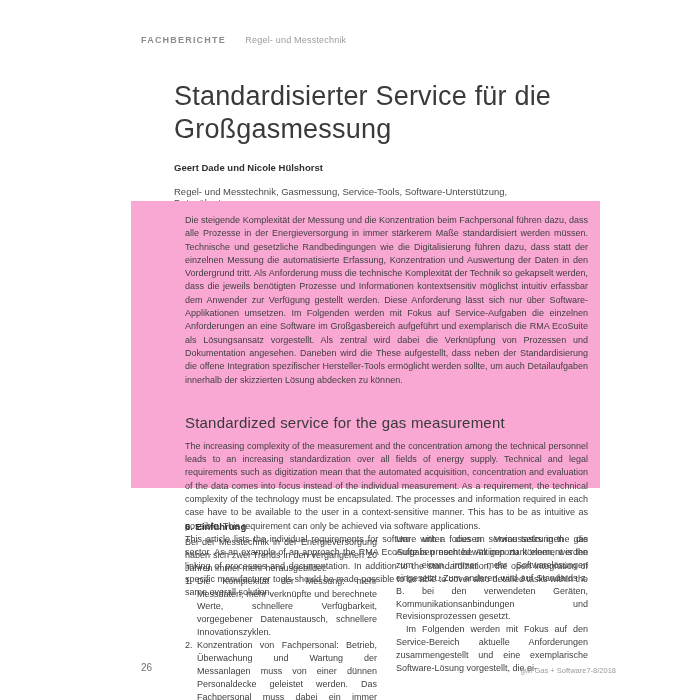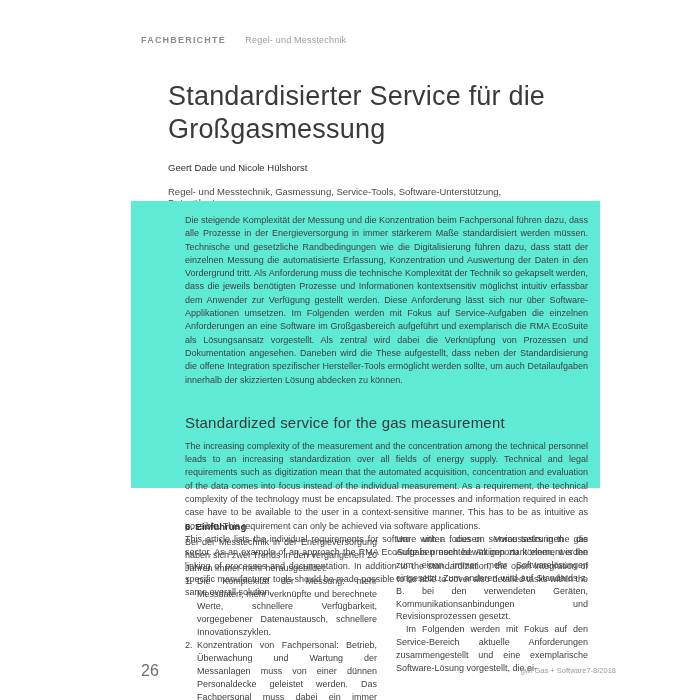--- a/index.html
+++ b/index.html
@@ -17,26 +17,26 @@
   
   .runhead { position: absolute; top: 29px; left: 141px; white-space: nowrap; }
   .runhead .kicker {
     font-size: 9px; font-weight: 700; letter-spacing: 1.2px; color: #8c8c8c;
   }
   .runhead .section {
     font-size: 9px; color: #9b9b9b; margin-left: 15px; letter-spacing: 0.2px;
   }
 
   
-  .title-block { position: absolute; left: 168px; top: 80px; width: 405px; }
+  .title-block { position: absolute; left: 174px; top: 80px; width: 405px; }
   .article-title {
     font-size: 27px; line-height: 33px; font-weight: 300;
     color: #3a3a3a; letter-spacing: 0.2px; margin: 0;
   }
-  .authors { margin-top: 16px; font-size: 9.5px; font-weight: 400; color: #2f2f2f; }
+  .authors { margin-top: 16px; font-size: 9.5px; font-weight: 700; color: #2f2f2f; }
   .keywords { margin-top: 13px; font-size: 9.5px; color: #4a4a4a; }
 
   
   .abstract-box {
     position: absolute; left: 131px; top: 201px; width: 469px; height: 287px;
     box-sizing: border-box; padding: 13px 12px 0 54px;
   }
   .abstract-de, .abstract-en p {
     font-size: 9px; line-height: 13.3px; text-align: justify;
     color: #3f3f3f; margin: 0;
@@ -54,21 +54,21 @@
   .col { width: 192px; font-size: 9px; line-height: 12.9px; text-align: justify; color: #3f3f3f; }
   .col h3 { font-size: 9.5px; font-weight: 700; color: #2f2f2f; margin: 0 0 2px 0; }
   .col p { margin: 0; }
   .col .spacer { height: 12px; }
   .num-item { display: flex; }
   .num-item .num { width: 12px; flex: 0 0 12px; }
   .num-item .itx { flex: 1; text-align: justify; }
   .indent-first { text-indent: 10px; }
 
   
-  .footer-left { position: absolute; left: 141px; top: 662px; font-size: 16px; color: #6e6e6e; }
+  .footer-left { position: absolute; left: 141px; top: 662px; font-size: 10px; color: #6e6e6e; }
   .footer-right {
     position: absolute; right: 112px; top: 666px; font-size: 7.5px; color: #9a9a9a;
     white-space: nowrap;
   }
   .footer-right .issue { }
 </style>
 </head>
 <body>
 
 <div class="page">
@@ -77,21 +77,21 @@
     <span class="kicker">FACHBERICHTE</span>
     <span class="section">Regel- und Messtechnik</span>
   </div>
 
   <div class="title-block">
     <h1 class="article-title">Standardisierter Service für die Großgasmessung</h1>
     <div class="authors">Geert Dade und Nicole Hülshorst</div>
     <div class="keywords">Regel- und Messtechnik, Gasmessung, Service-Tools, Software-Unterstützung, Datenübertragung</div>
   </div>
 
-  <div class="abstract-box" style="background: #5eead4;">
+  <div class="abstract-box" style="background: #f9a8d4;">
     <p class="abstract-de">Die steigende Komplexität der Messung und die Konzentration beim Fachpersonal führen dazu, dass alle Prozesse in der Energieversorgung in immer stärkerem Maße standardisiert werden müssen. Technische und gesetzliche Randbedingungen wie die Digitalisierung führen dazu, dass statt der einzelnen Messung die automatisierte Erfassung, Konzentration und Auswertung der Daten in den Vordergrund tritt. Als Anforderung muss die technische Komplexität der Technik so gekapselt werden, dass die jeweils benötigten Prozesse und Informationen kontextsensitiv möglichst intuitiv erfassbar dem Anwender zur Verfügung gestellt werden. Diese Anforderung lässt sich nur über Software-Applikationen umsetzen. Im Folgenden werden mit Fokus auf Service-Aufgaben die einzelnen Anforderungen an eine Software im Großgasbereich aufgeführt und exemplarisch die RMA EcoSuite als Lösungsansatz vorgestellt. Als zentral wird dabei die Verknüpfung von Prozessen und Dokumentation angesehen. Daneben wird die These aufgestellt, dass neben der Standardisierung die offene Integration spezifischer Hersteller-Tools ermöglicht werden sollte, um auch Detailaufgaben innerhalb der skizzierten Lösung abdecken zu können.</p>
     <h2 class="en-heading">Standardized service for the gas measurement</h2>
     <div class="abstract-en">
       <p>The increasing complexity of the measurement and the concentration among the technical personnel leads to an increasing standardization over all fields of energy supply. Technical and legal requirements such as digitization mean that the automated acquisition, concentration and evaluation of the data comes into focus instead of the individual measurement. As a requirement, the technical complexity of the technology must be encapsulated. The processes and information required in each case have to be available to the user in a context-sensitive manner. This has to be as intuitive as possible. This requirement can only be achieved via software applications.</p>
       <p>This article lists the individual requirements for software with a focus on service tasks in the gas sector. As an example of an approach the RMA EcoSuite is presented. An important element is the linking of processes and documentation. In addition to the standardization, the open integration of specific manufacturer tools should be made possible to be able to cover also detailed tasks within the same overall solution.</p>
     </div>
   </div>
 
   <div class="columns">
     <div class="col">

